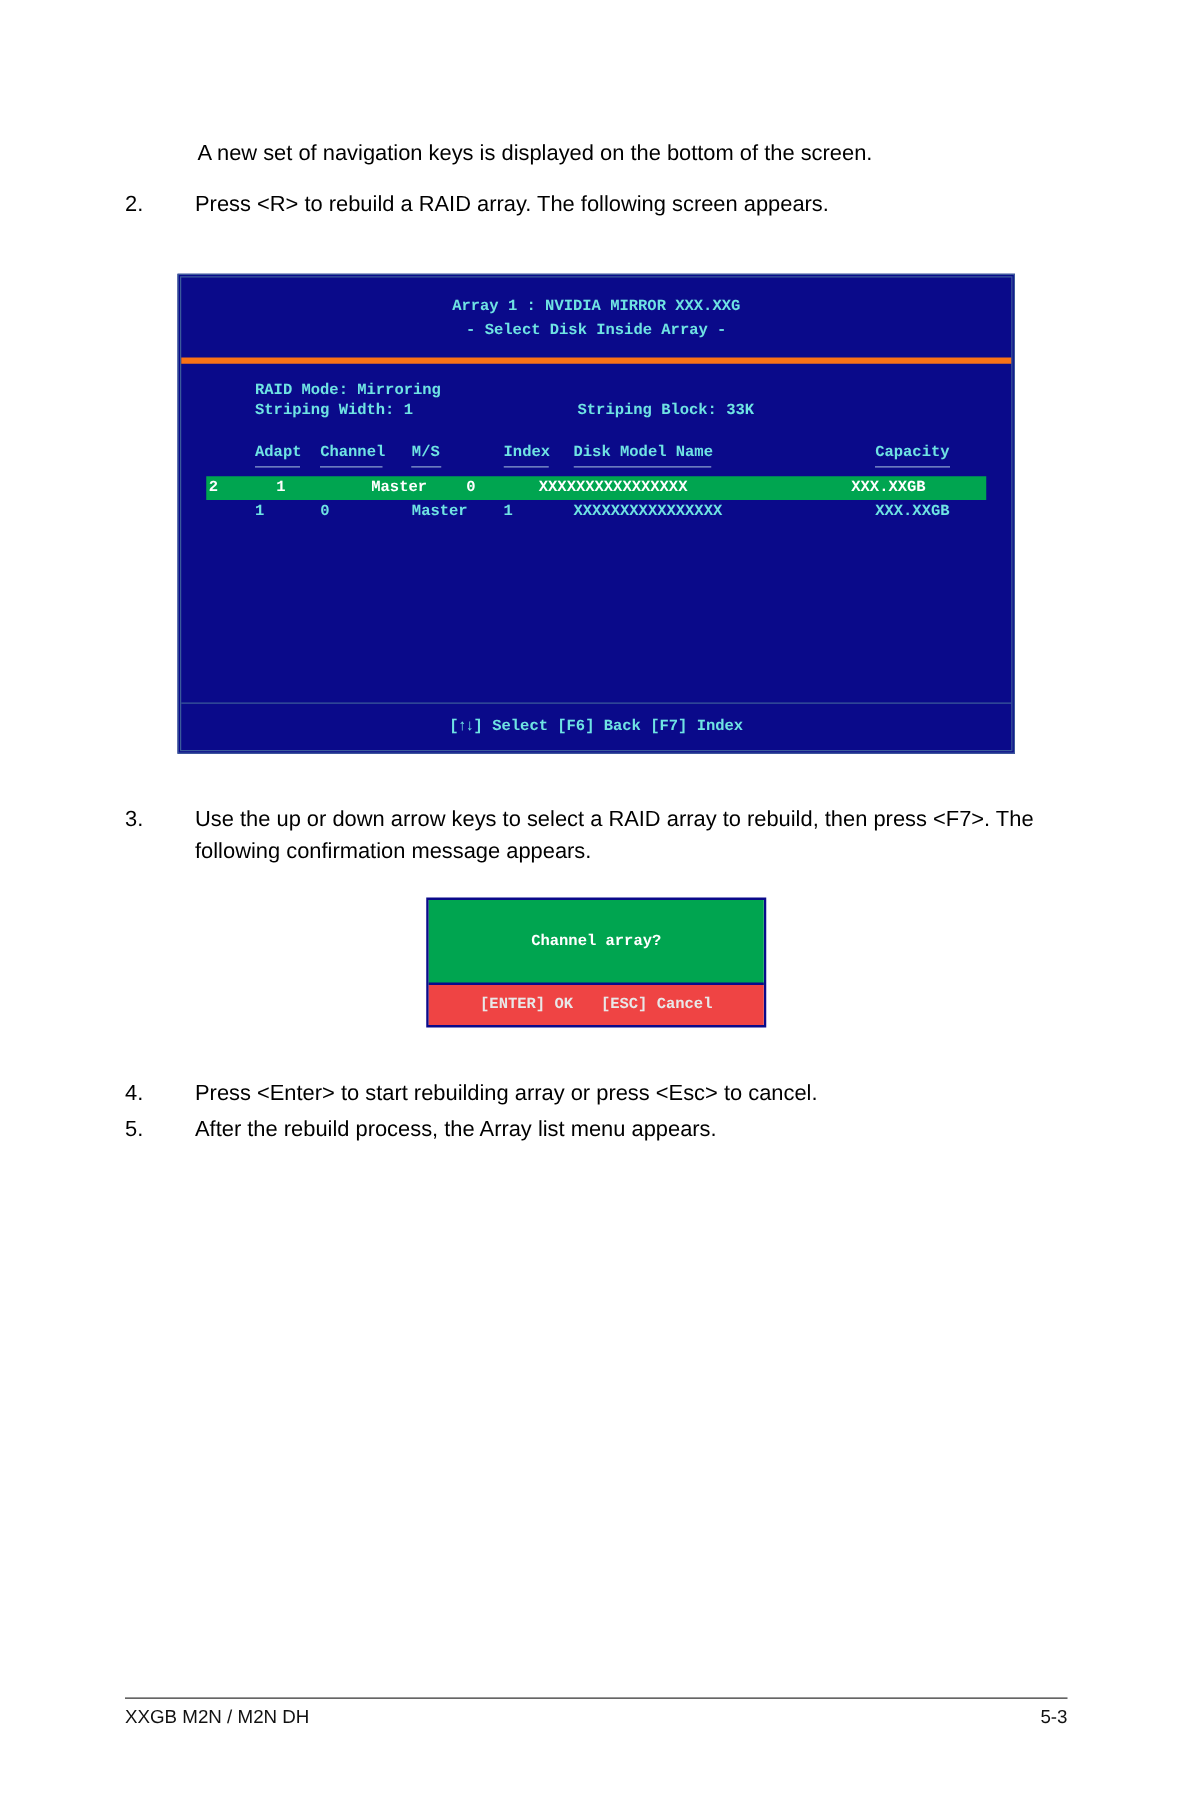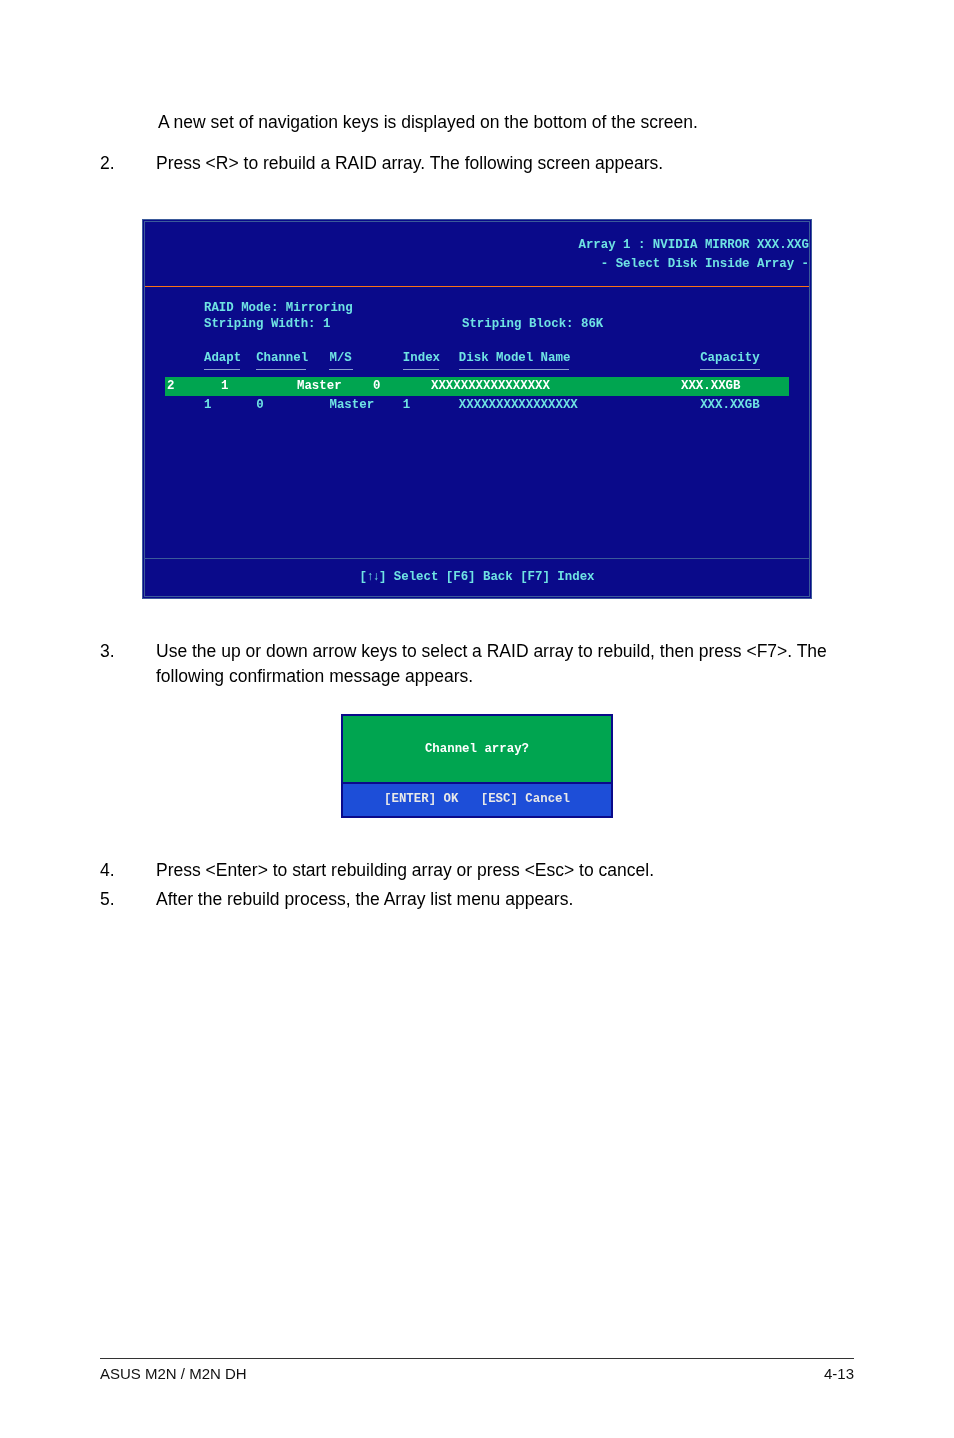--- a/index.html
+++ b/index.html
@@ -32,24 +32,24 @@
   .terminal {
     width: 100%;
     border: 3px double #3b5a9a;
     background: #0a0a8a;
     font-family: "Courier New", monospace;
     font-size: 12.4px;
     color: #e8e8e8;
     font-weight: bold;
   }
   .term-top {
-    text-align: right;
+    text-align: center;
     padding: 14px 0 12px 0;
     line-height: 1.55;
-    border-bottom: 1px solid #f97316;
+    border-bottom: 5px solid #f97316;
   }
   .term-top .cyan { color: #6fe3e3; }
   .term-mid {
     padding: 14px 22px 0 22px;
     border-bottom: 1px solid #3b5a9a;
     min-height: 272px;
   }
   .term-mid .cyan { color: #6fe3e3; padding-left: 37px; }
   .hdr-row, .dat-row { display: flex; white-space: pre; line-height: 1.55; }
   .c-adapt { width: 54px; }
@@ -92,21 +92,21 @@
     font-weight: bold;
   }
   .dialog-top {
     background: #00a550;
     color: #fff;
     text-align: center;
     padding: 26px 0 26px 0;
     border-bottom: 2px solid #0a0a8a;
   }
   .dialog-bot {
-    background: #1d4ed8;
+    background: #ef4444;
     color: #e8e8e8;
     text-align: center;
     padding: 8px 0 10px 0;
     white-space: pre;
   }
   .footer {
     position: absolute;
     left: 100px; right: 100px; bottom: 56px;
     border-top: 1px solid #333;
     padding-top: 6px;
@@ -131,21 +131,21 @@
   <div class="terminal-wrap">
     <div class="terminal">
       <div class="term-top">
         <div class="cyan">Array 1 : NVIDIA MIRROR  XXX.XXG</div>
         <div class="cyan">- Select Disk Inside Array -</div>
       </div>
       <div class="term-mid">
         <div class="cyan">RAID Mode: Mirroring</div>
         <div class="hdr-row cyan">
           <span style="width:258px;">Striping Width: 1</span>
-          <span>Striping Block: 86K</span>
+          <span>Striping Block: 33K</span>
         </div>
         <div style="height:14px;"></div>
         <div class="hdr-row cyan under">
           <span class="c-adapt">Adapt</span>
           <span class="c-channel">Channel</span>
           <span class="c-ms">M/S</span>
           <span class="c-index">Index</span>
           <span class="c-model">Disk Model Name</span>
           <span class="c-cap">Capacity</span>
         </div>
@@ -189,17 +189,17 @@
     <div class="step-num">4.</div>
     <div class="step-body">Press &lt;Enter&gt; to start rebuilding array or press &lt;Esc&gt; to cancel.</div>
   </div>
 
   <div class="step-row">
     <div class="step-num">5.</div>
     <div class="step-body">After the rebuild process, the Array list menu appears.</div>
   </div>
 
   <div class="footer">
-    <span>ASUS M2N / M2N DH</span>
-    <span>4-13</span>
+    <span>XXGB M2N / M2N DH</span>
+    <span>5-3</span>
   </div>
 
 </div>
 
 </body></html>

